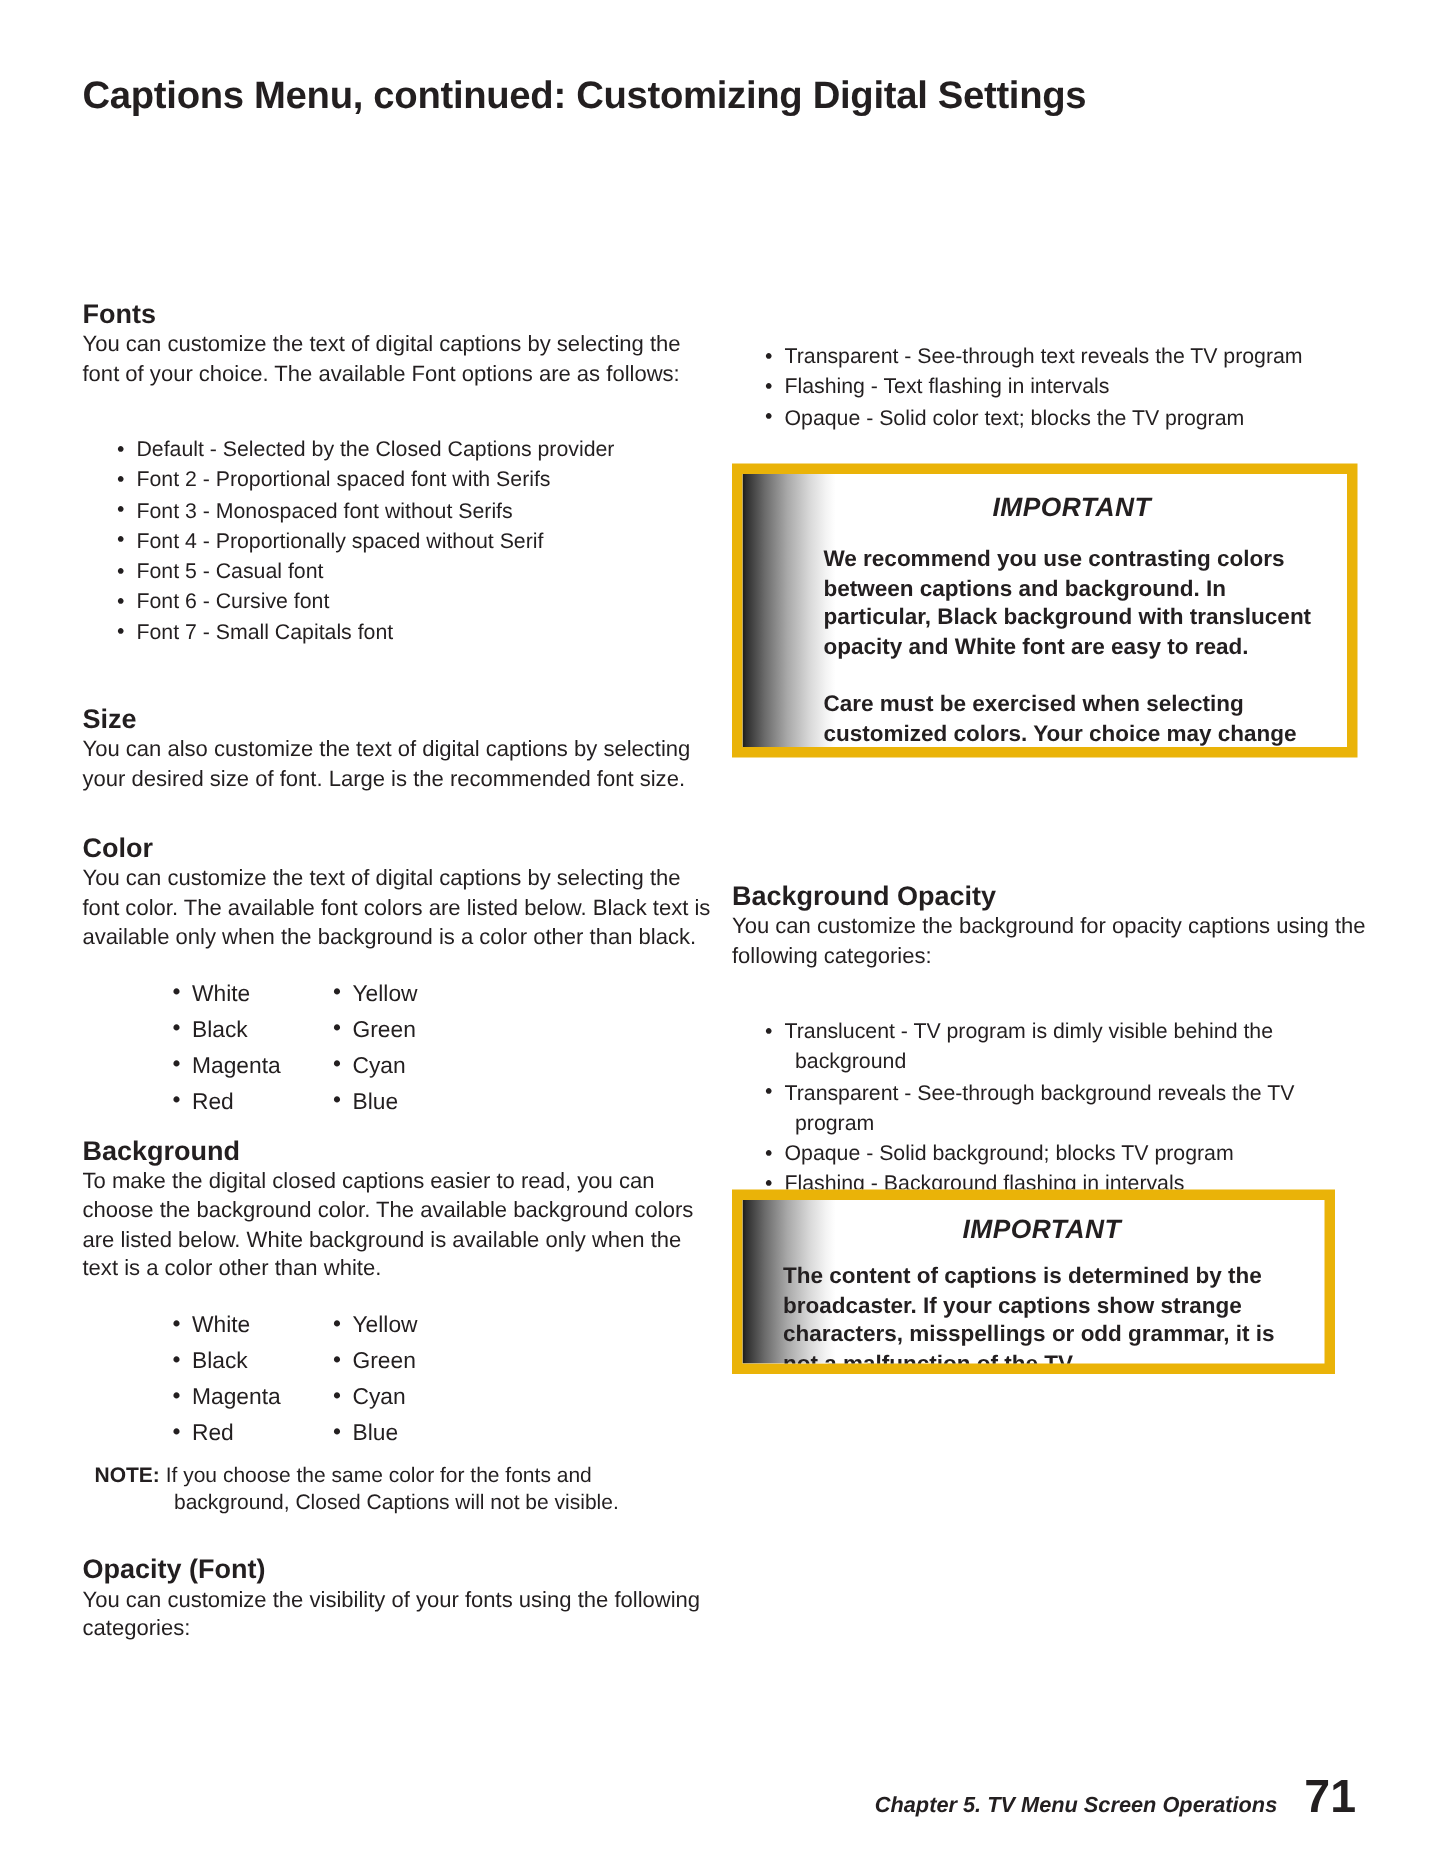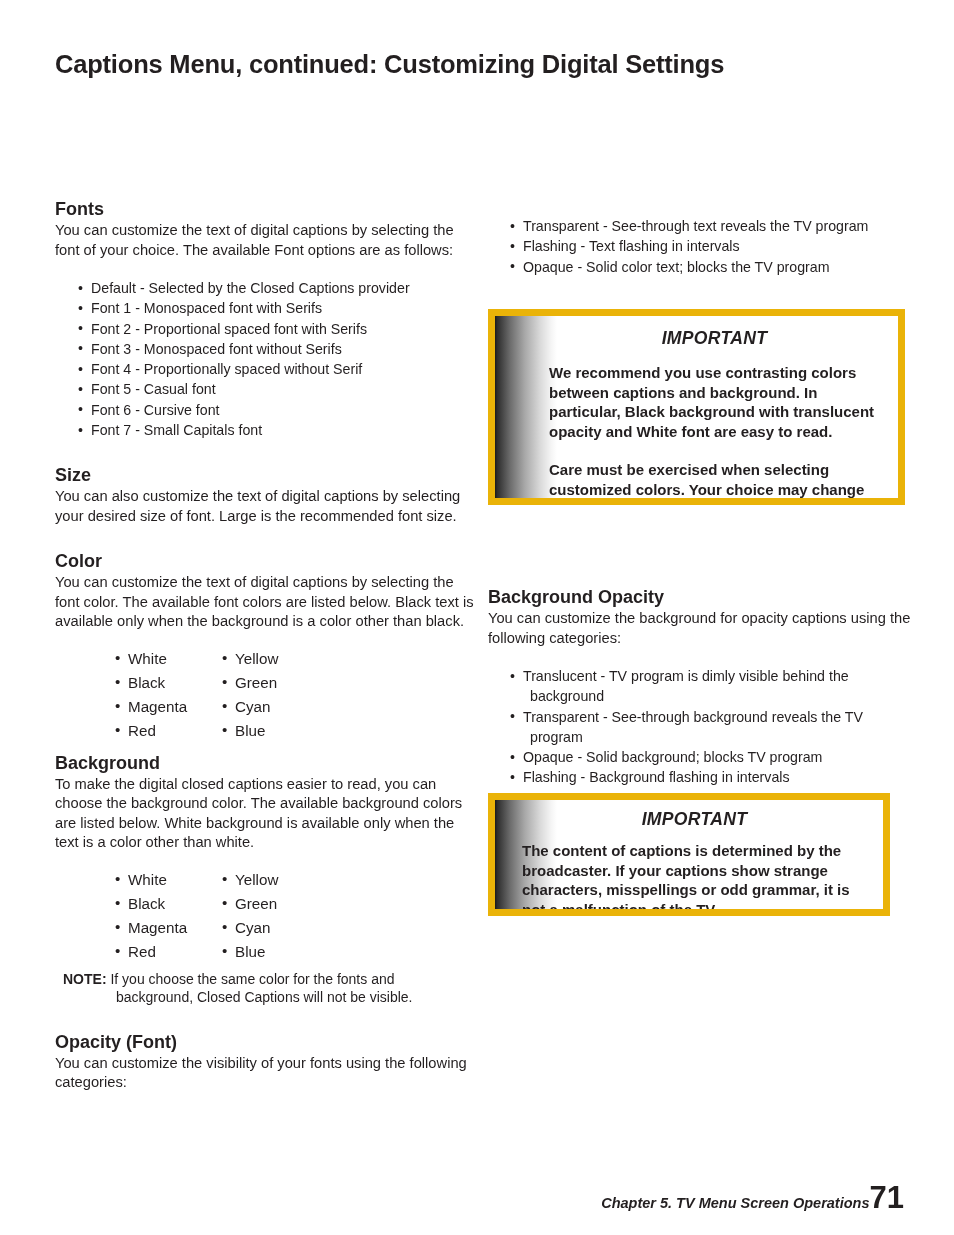--- a/index.html
+++ b/index.html
@@ -65,21 +65,21 @@
     color: #231f20;
   }
 
   .gap-sm { height: 11px; }
   .gap-md { height: 18px; }
   .gap-lg { height: 26px; }
 
   
   ul.bullets {
     list-style: none;
-    margin: 0;
+    margin: 12px;
     padding: 0;
   }
   ul.bullets li {
     font-size: 14.2px;
     line-height: 20.3px;
     position: relative;
     padding-left: 13px;
     color: #231f20;
   }
   ul.bullets li::before {
@@ -186,20 +186,21 @@
   #important-box-2 .ibody { padding: 9px 16px 0 27px; }
   #important-box-2 .important-title { margin-bottom: 11px; }
 
   
   .footer {
     position: absolute;
     right: 50px;
     bottom: 22px;
     display: flex;
     align-items: baseline;
+    gap: 18px;
   }
   .footer-chapter {
     font-size: 14.5px;
     font-weight: bold;
     font-style: italic;
     color: #231f20;
   }
   .footer-pageno {
     font-size: 31px;
     font-weight: bold;
@@ -216,21 +217,20 @@
 
   <div class="col-left">
 
     <h2 class="section-head">Fonts</h2>
     <div class="body-text">You can customize the text of digital captions by selecting the font of your choice.  The available Font options are as follows:</div>
 
     <div class="gap-md"></div>
 
     <ul class="bullets indent-left">
       <li>Default - Selected by the Closed Captions provider</li>
-      <li>Font 1 - Monospaced font with Serifs</li>
       <li>Font 2 - Proportional spaced font with Serifs</li>
       <li>Font 3 - Monospaced font without Serifs</li>
       <li>Font 4 - Proportionally spaced without Serif</li>
       <li>Font 5 - Casual font</li>
       <li>Font 6 - Cursive font</li>
       <li>Font 7 - Small Capitals font</li>
     </ul>
 
     <div class="gap-lg"></div>
 

